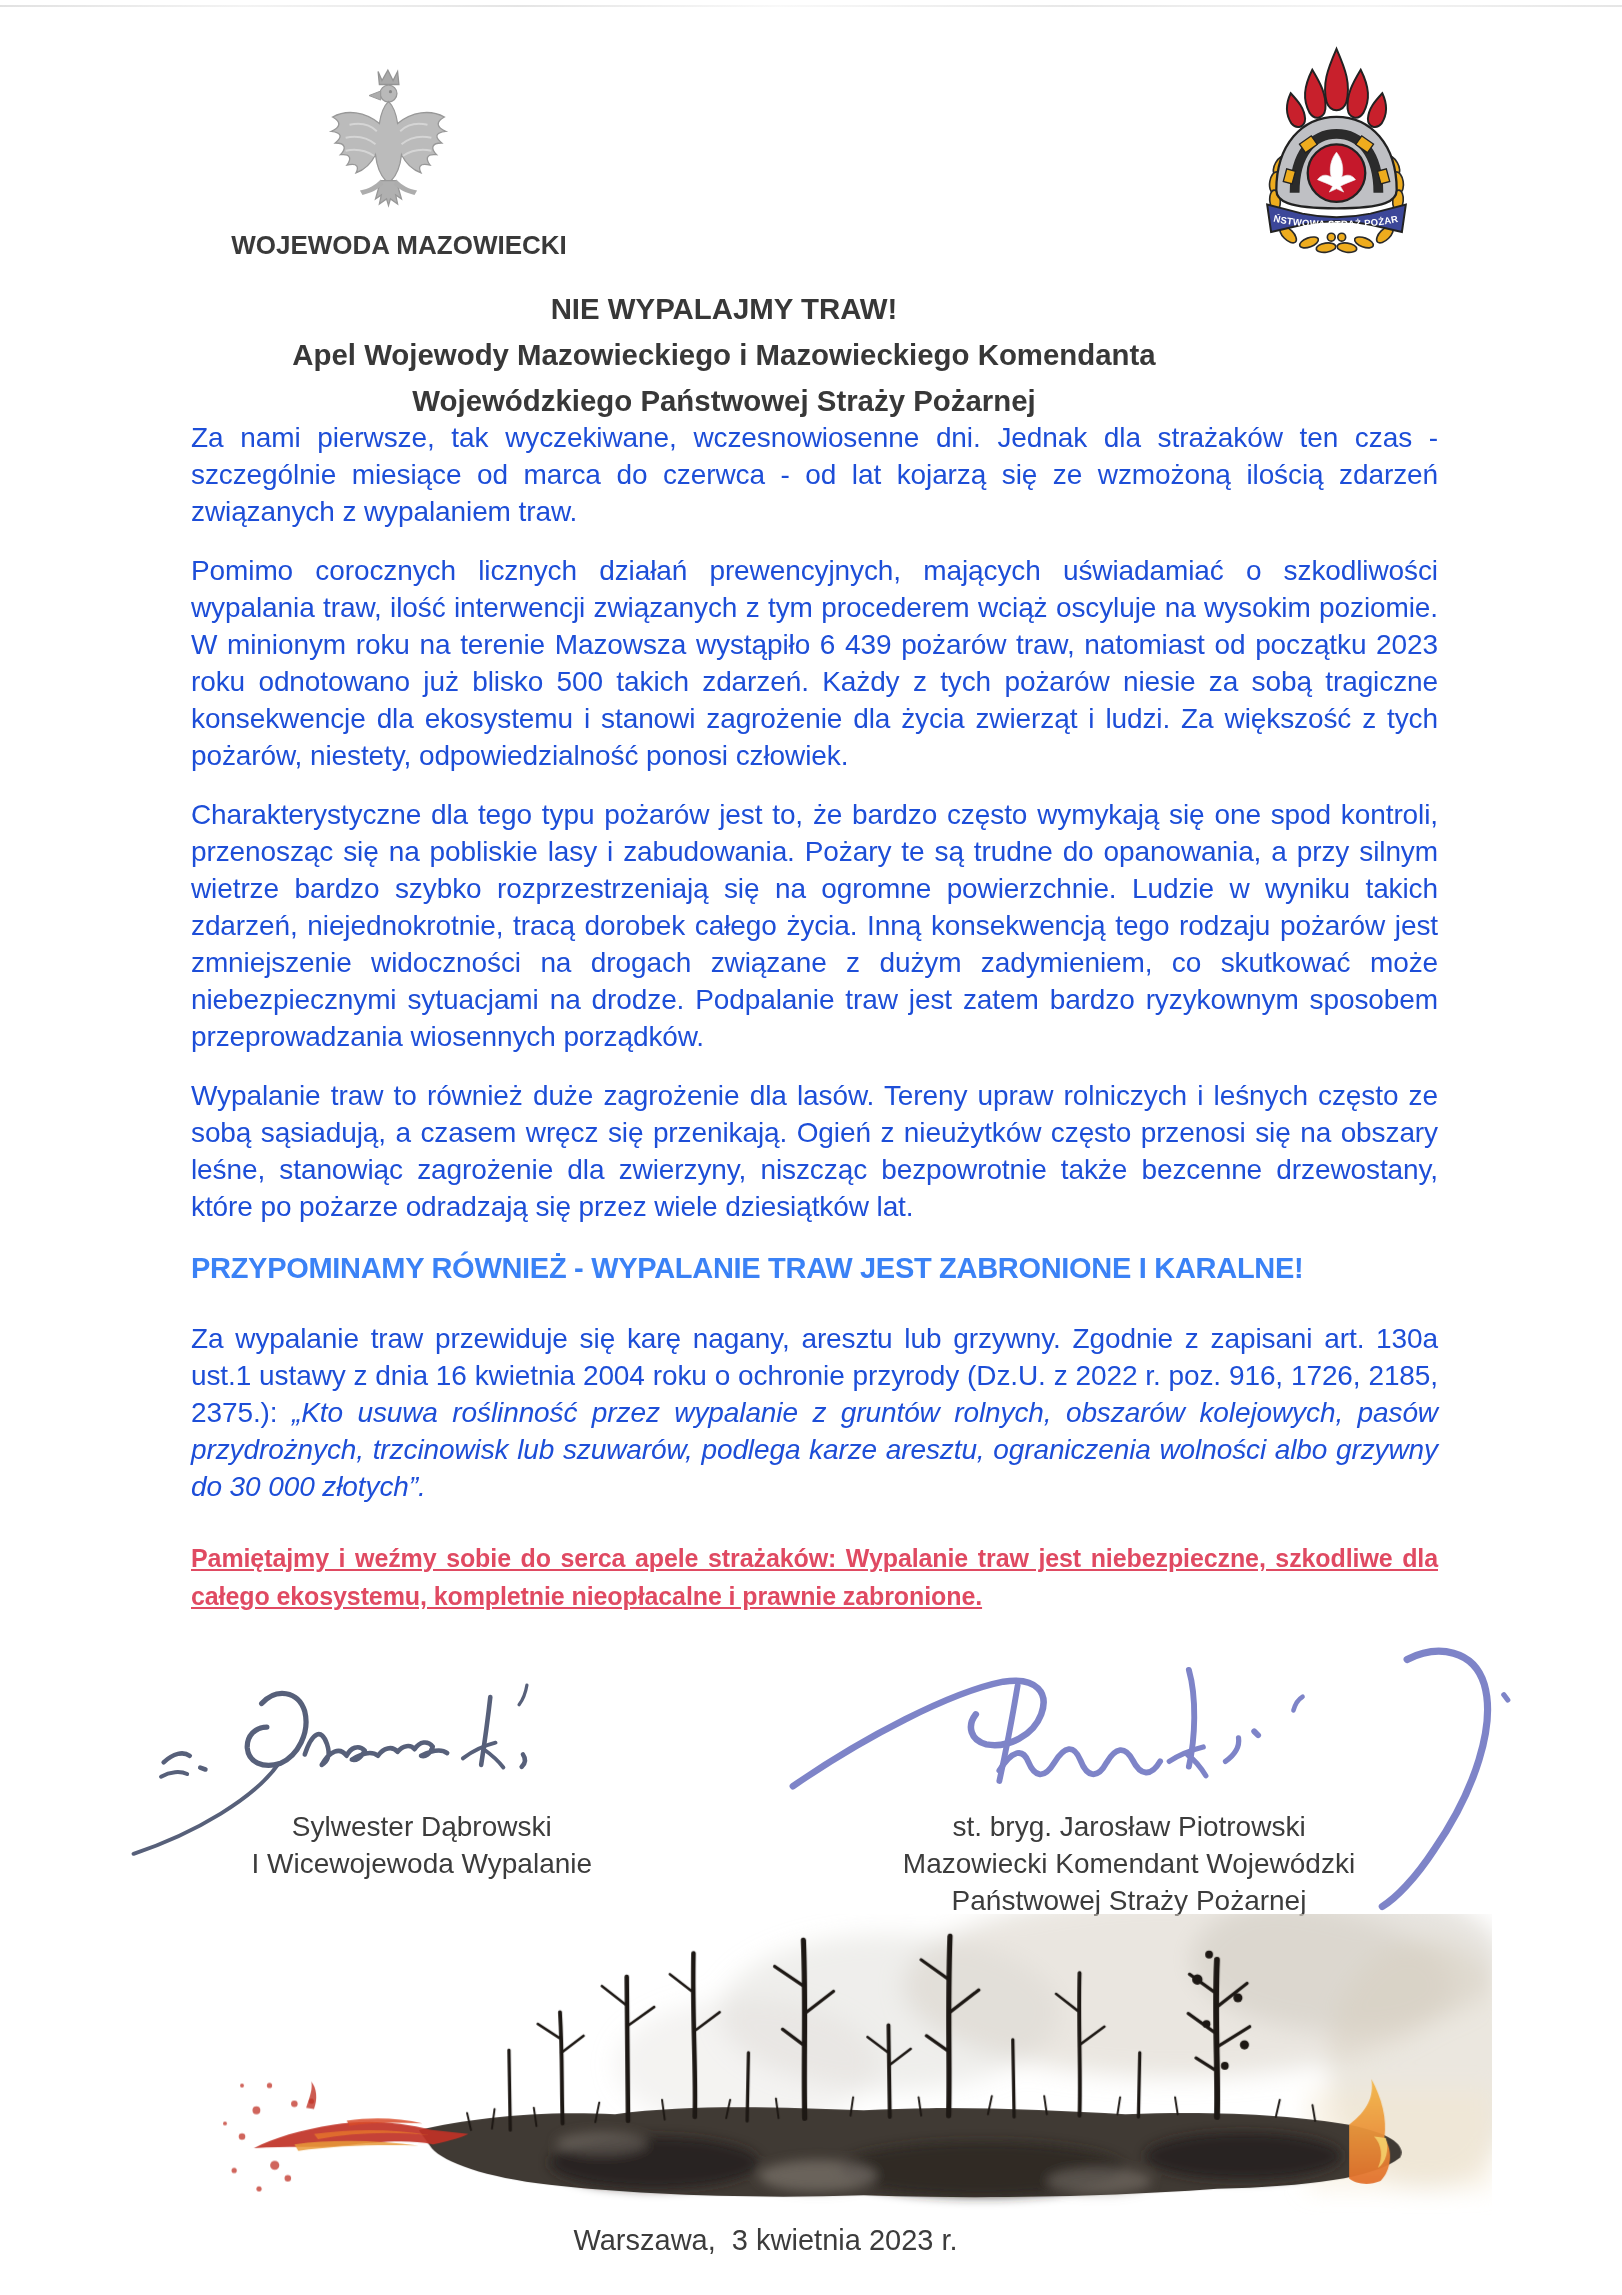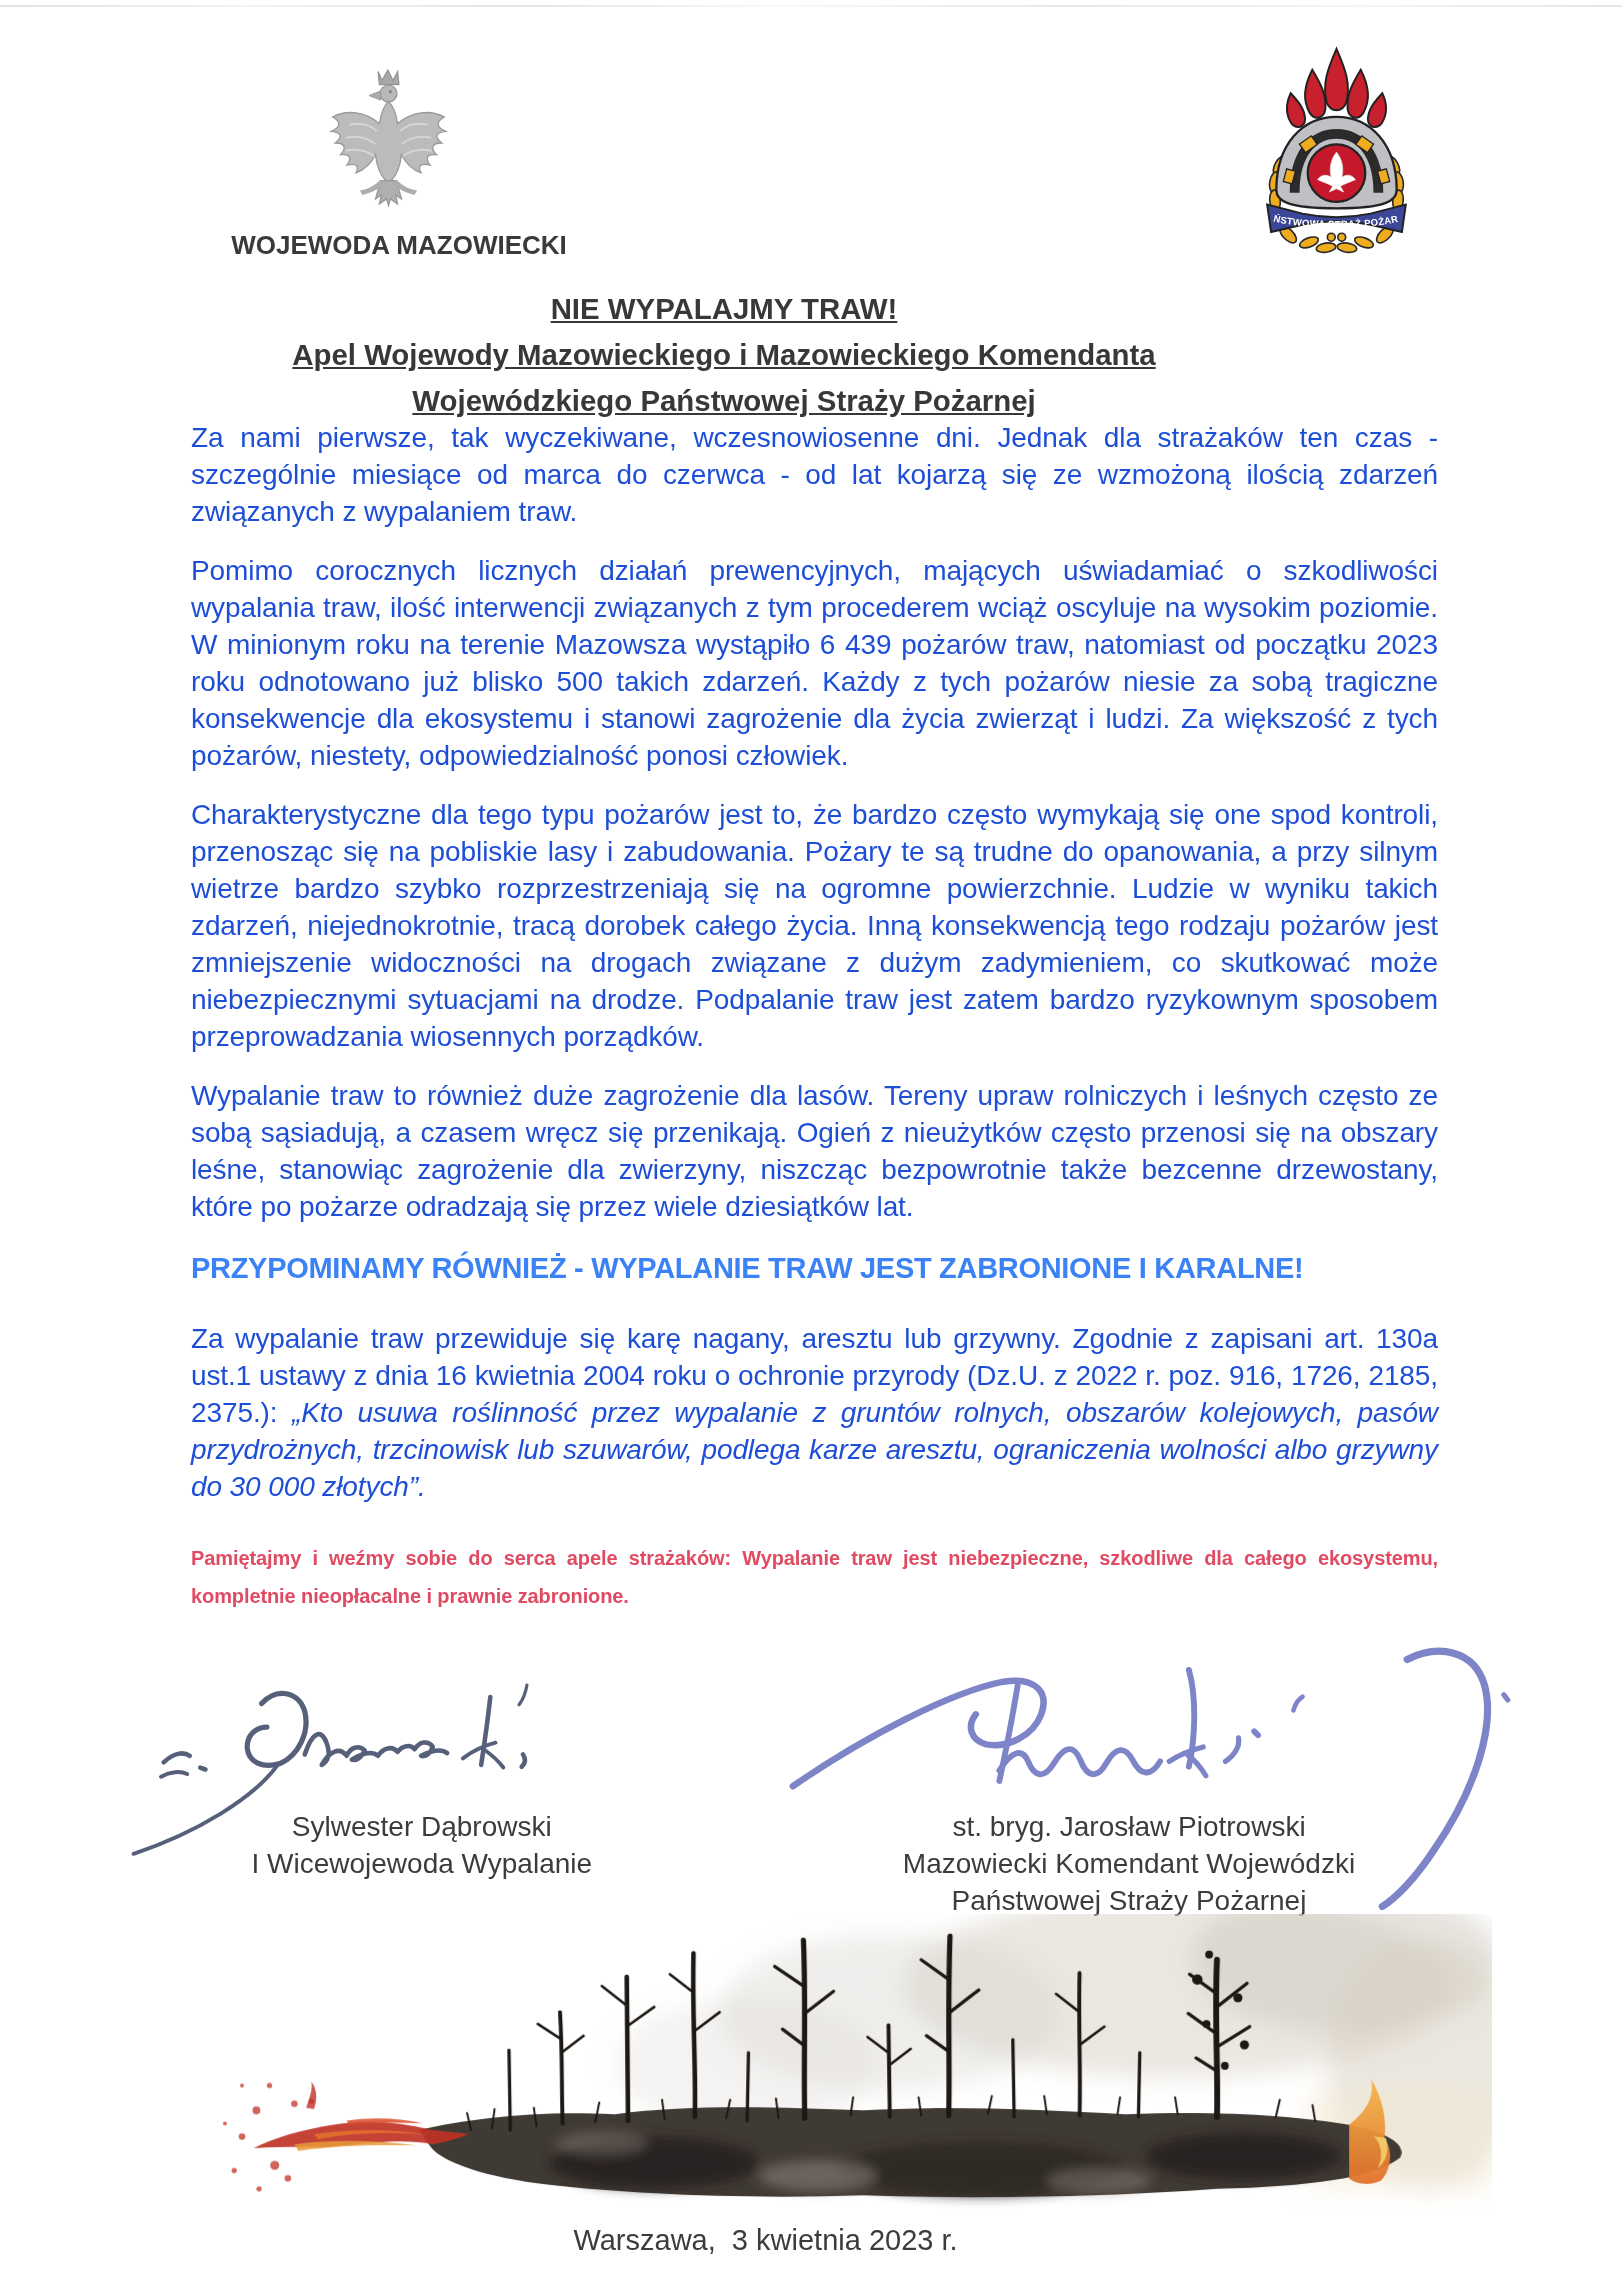--- a/index.html
+++ b/index.html
@@ -17,37 +17,37 @@
     opacity:.55;
   }
   
   .eagle{position:absolute;left:323px;top:65px;width:131px;height:156px;}
   .office-name{
     position:absolute;left:216px;top:230px;width:366px;
     font-size:26px;font-weight:bold;color:#3a3a3a;text-align:center;letter-spacing:0px;
   }
   .psp-logo{position:absolute;left:1258px;top:43px;width:157px;height:217px;}
   
-  .title-block{position:absolute;left:0;top:293px;width:1448px;text-align:center;color:#383838;text-decoration:underline;}
+  .title-block{position:absolute;left:0;top:293px;width:1448px;text-align:center;color:#383838;}
   .title-line{font-size:29.4px;font-weight:bold;margin:0 0 15px 0;line-height:31px;}
   
   .body-col{position:absolute;left:191px;top:419px;width:1247px;}
   .salutation{font-size:29px;margin:0 0 23.6px 0;color:#3c3c3c;}
   p.body-par{
     font-size:28px;line-height:37px;margin:0 0 22px 0;
     text-align:justify;color:#1d4ed8;letter-spacing:-0.1px;
   }
   .reminder{
     font-size:29px;line-height:37px;font-weight:bold;color:#3b82f6;
     margin:25px 0 33px 0;letter-spacing:-0.3px;
   }
   .legal-quote{font-style:italic;}
   .red-appeal{
-    font-size:20px;line-height:38px;font-weight:bold;
-    color:#e04a62;text-align:justify;margin:34px 0 0 0;letter-spacing:-0.1px;
+    font-size:25px;line-height:38px;font-weight:bold;
+    color:#e04a62;text-align:justify;margin:34px 0 0 0;letter-spacing:-0.1px;text-decoration:underline;
   }
   
   .sig-zone{position:absolute;left:191px;top:1673px;width:1247px;height:249px;}
   .ink{position:absolute;}
   .ink-left{left:-126px;top:-10.5px;width:537px;height:196px;}
   .ink-right{left:575px;top:-41px;width:766px;height:281px;}
   .sig-label{position:absolute;text-align:center;font-size:28px;line-height:37px;color:#3c3c3c;}
   .sig-left-label{left:18.3px;top:135px;width:425px;}
   .sig-right-label{left:673px;top:135px;width:530px;}
   

